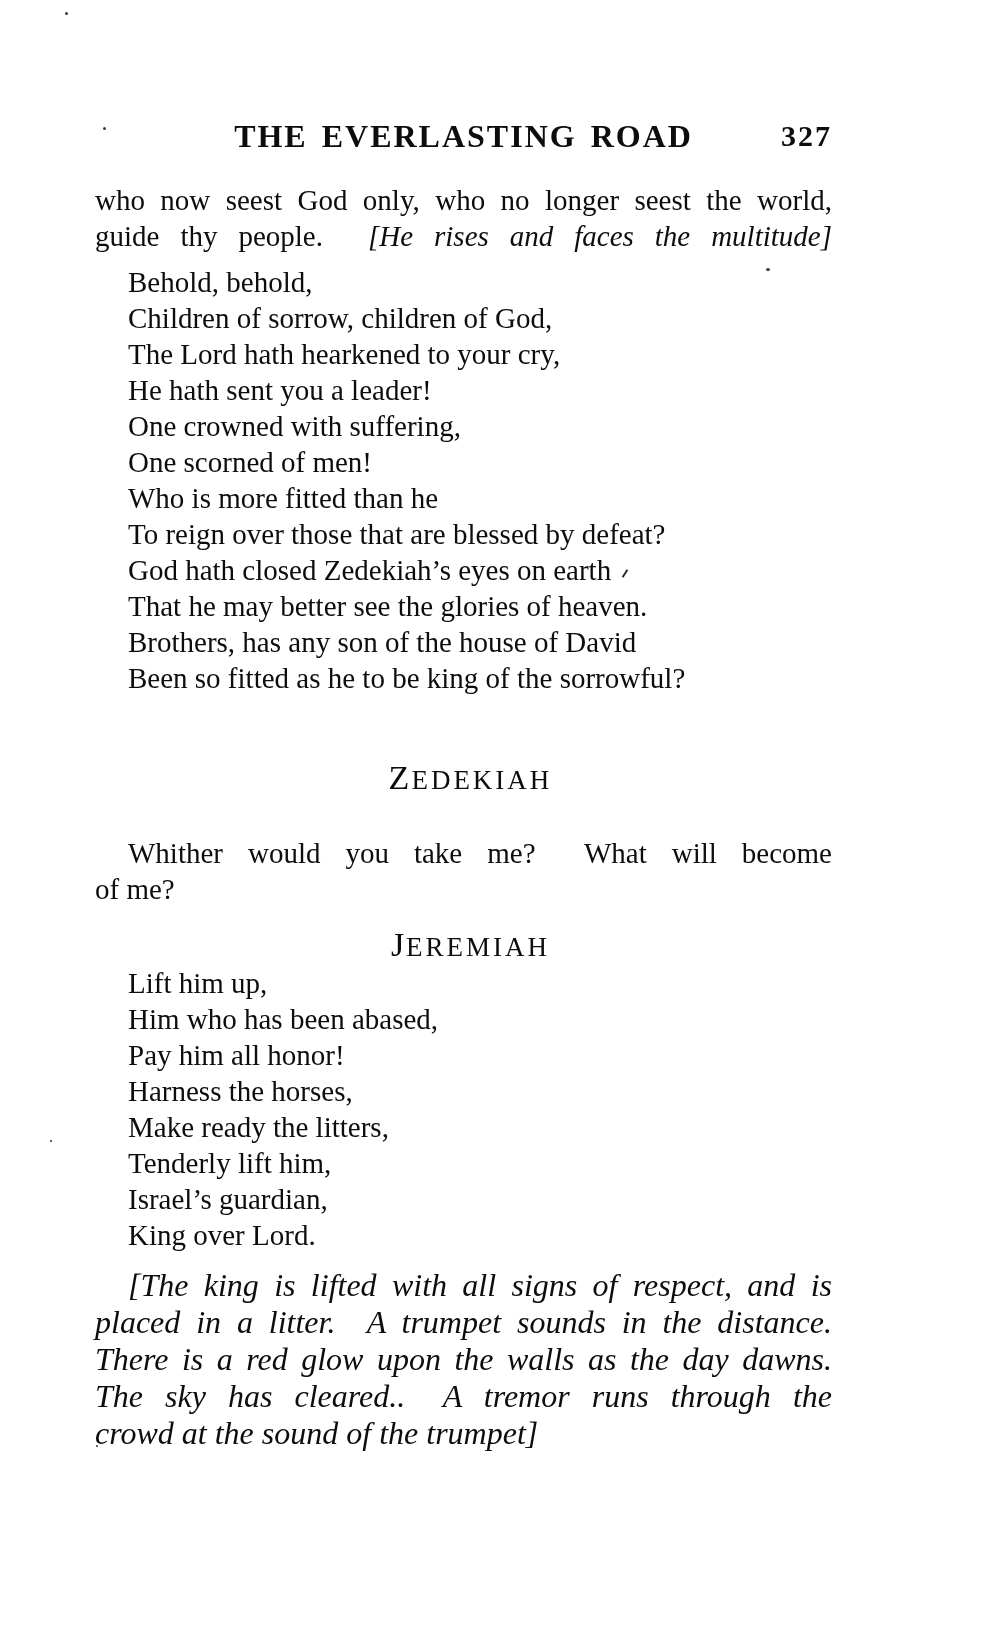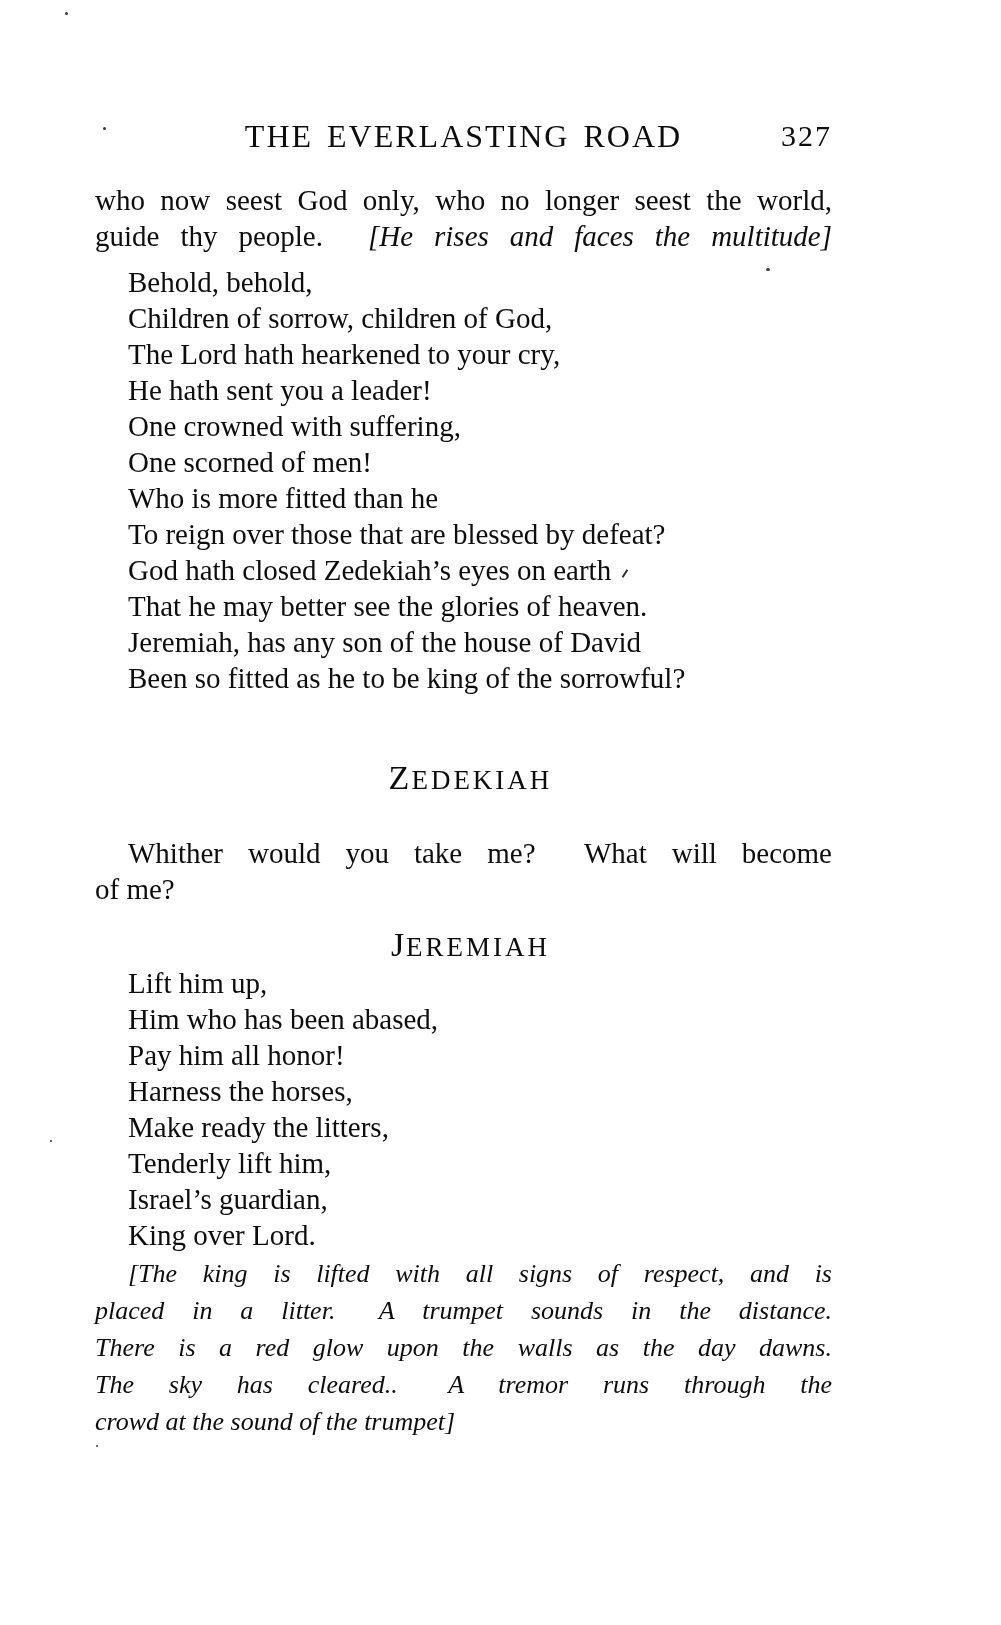--- a/index.html
+++ b/index.html
@@ -19,20 +19,21 @@
   .page {
     margin-left: 95px;
     width: 737px;
     padding-top: 118px;
   }
   
   .runhead {
     position: relative;
     height: 36px;
     line-height: 36px;
+    font-weight: bold;
   }
   .runhead .title {
     text-align: center;
     font-size: 32px;
     letter-spacing: 2px;
     word-spacing: 4px;
     white-space: nowrap;
   }
   .runhead .pagenum {
     position: absolute;
@@ -66,23 +67,23 @@
   .speaker::first-letter {
     font-size: 34px;
     letter-spacing: 2px;
   }
   .speech { margin-top: 37px; }
   .indent { text-indent: 33px; }
   .ital { font-style: italic; }
   .sgap { display: inline-block; width: 24px; }
   .sgap-sm { display: inline-block; width: 16px; }
   .stagedir {
-    margin-top: 2px;
+    margin-top: 14px;
     font-style: italic;
-    font-size: 26px;
+    font-size: 32px;
     line-height: 37px;
   }
   
   .speck {
     position: absolute;
     background: #3a3a3a;
     border-radius: 50%;
   }
   .stray-mark {
     display: inline-block;
@@ -123,21 +124,21 @@
         <div class="line">Behold, behold,</div>
         <div class="line">Children of sorrow, children of God,</div>
         <div class="line">The Lord hath hearkened to your cry,</div>
         <div class="line">He hath sent you a leader!</div>
         <div class="line">One crowned with suffering,</div>
         <div class="line">One scorned of men!</div>
         <div class="line">Who is more fitted than he</div>
         <div class="line">To reign over those that are blessed by defeat?</div>
         <div class="line"><span>God hath closed Zedekiah’s eyes on earth</span><span class="stray-mark"></span></div>
         <div class="line">That he may better see the glories of heaven.</div>
-        <div class="line">Jeremiah, has any son of the house of David</div>
+        <div class="line">Brothers, has any son of the house of David</div>
         <div class="line">Been so fitted as he to be king of the sorrowful?</div>
       </div>
 
       <div class="speaker first" style="text-transform:uppercase">Zedekiah</div>
 
       <div class="speech">
         <div class="line just indent"><span>Whither would you take me?</span><span class="sgap"></span> <span>What will become</span></div>
         <div class="line">of me?</div>
       </div>
 

